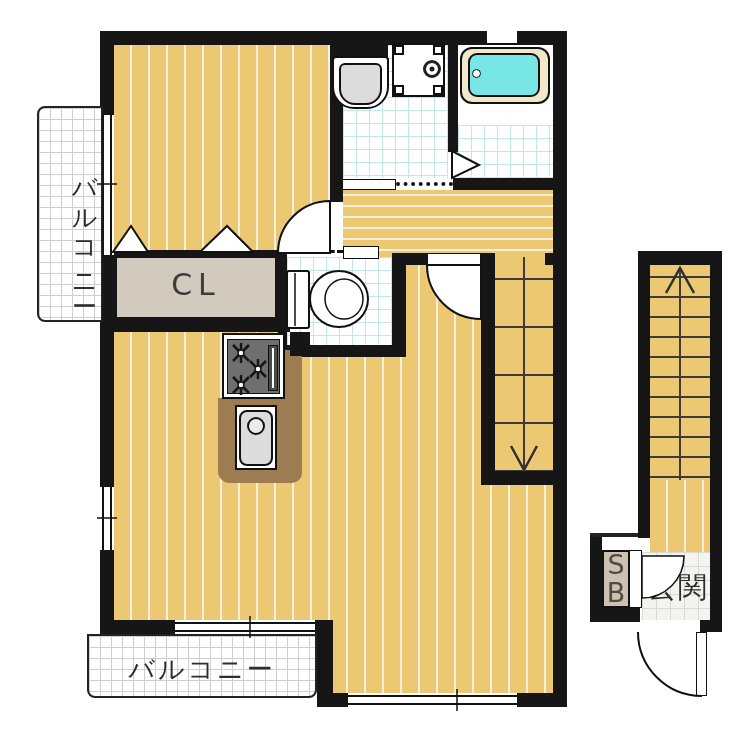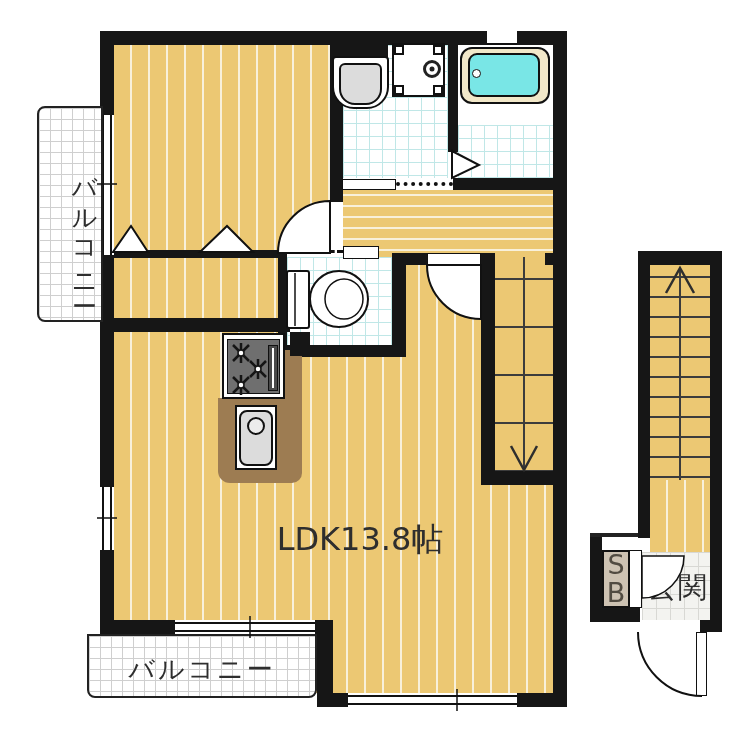--- a/index.html
+++ b/index.html
@@ -57,20 +57,23 @@
   <div class="steps-main" style="left:495px;top:253px;width:58px;height:218px;"></div>
   <div class="wall" style="left:481px;top:471px;width:72px;height:14px;"></div>
   <div class="wall" style="left:545px;top:253px;width:8px;height:12px;"></div>
 
   <div class="wet" style="left:287px;top:257px;width:105px;height:88px;"></div>
   <div class="wall" style="left:278px;top:250px;width:9px;height:107px;"></div>
   <div class="wall" style="left:392px;top:253px;width:14px;height:104px;"></div>
   <div class="wall" style="left:280px;top:345px;width:126px;height:12px;"></div>
   <div class="wall" style="left:392px;top:253px;width:35px;height:12px;"></div>
 
+  <div class="abs" style="left:114px;top:250px;width:164px;height:70px;background:var(--closet);border:3px solid var(--wall);box-sizing:border-box;">
+    <div class="label" style="left:0;right:0;top:14px;font-size:30px;letter-spacing:6px;color:#3c3c3c;">CL</div>
+  </div>
   <div class="wall" style="left:114px;top:250px;width:164px;height:8px;"></div>
   <div class="wall" style="left:100px;top:318px;width:190px;height:14px;"></div>
 
   <div class="abs" style="left:285px;top:350px;width:17px;height:48px;background:var(--counter);"></div>
   <div class="abs" style="left:218px;top:398px;width:84px;height:85px;background:var(--counter);border-radius:0 0 10px 12px;"></div>
   <div class="abs" style="left:222px;top:333px;width:63px;height:66px;background:#fff;border:2px solid #111;box-sizing:border-box;"></div>
   <div class="abs" style="left:227px;top:339px;width:53px;height:55px;background:var(--stove);border:1px solid #111;box-sizing:border-box;"></div>
   <div class="abs" style="left:268px;top:345px;width:10px;height:46px;background:#4a4a4a;border:1px solid #111;box-sizing:border-box;">
     <div class="abs" style="left:3px;top:2px;width:2px;height:40px;background:#fff;"></div>
   </div>
@@ -137,21 +140,20 @@
   <div class="wall" style="left:700px;top:620px;width:22px;height:12px;"></div>
   <div class="tile" style="left:642px;top:552px;width:68px;height:68px;"></div>
   <div class="abs" style="left:602px;top:550px;width:28px;height:58px;background:var(--shoe_box);border:2px solid #111;box-sizing:border-box;display:flex;flex-direction:column;align-items:center;justify-content:space-between;overflow:hidden;">
     <span style="font-size:27px;line-height:.95;color:#514b41;">S</span>
     <span style="font-size:27px;line-height:.95;color:#514b41;">B</span>
   </div>
   <div class="leaf" style="left:629px;top:550px;width:13px;height:58px;"></div>
   <div class="leaf" style="left:696px;top:632px;width:11px;height:64px;"></div>
   <div class="label" style="left:640px;top:568px;width:76px;font-size:29px;letter-spacing:2px;">玄関</div>
 
-  <div class="label" style="left:235px;top:518px;width:250px;font-size:32px;">LDK13.8帖</div>
 
   <svg class="svg-overlay" width="756" height="743" viewBox="0 0 756 743">
 
     <path d="M 113 252 L 148 252 L 131 226 Z" fill="#fff" stroke="#111" stroke-width="2"></path>
     <path d="M 200 252 L 253 252 L 227 226 Z" fill="#fff" stroke="#111" stroke-width="2"></path>
 
     <path d="M 452 151 L 452 178 L 479 165 Z" fill="#fff" stroke="#111" stroke-width="2"></path>
 
     <path d="M 330 253 L 278 253 A 52 52 0 0 1 330 201 Z" fill="#fff" stroke="#111" stroke-width="2"></path>
 

